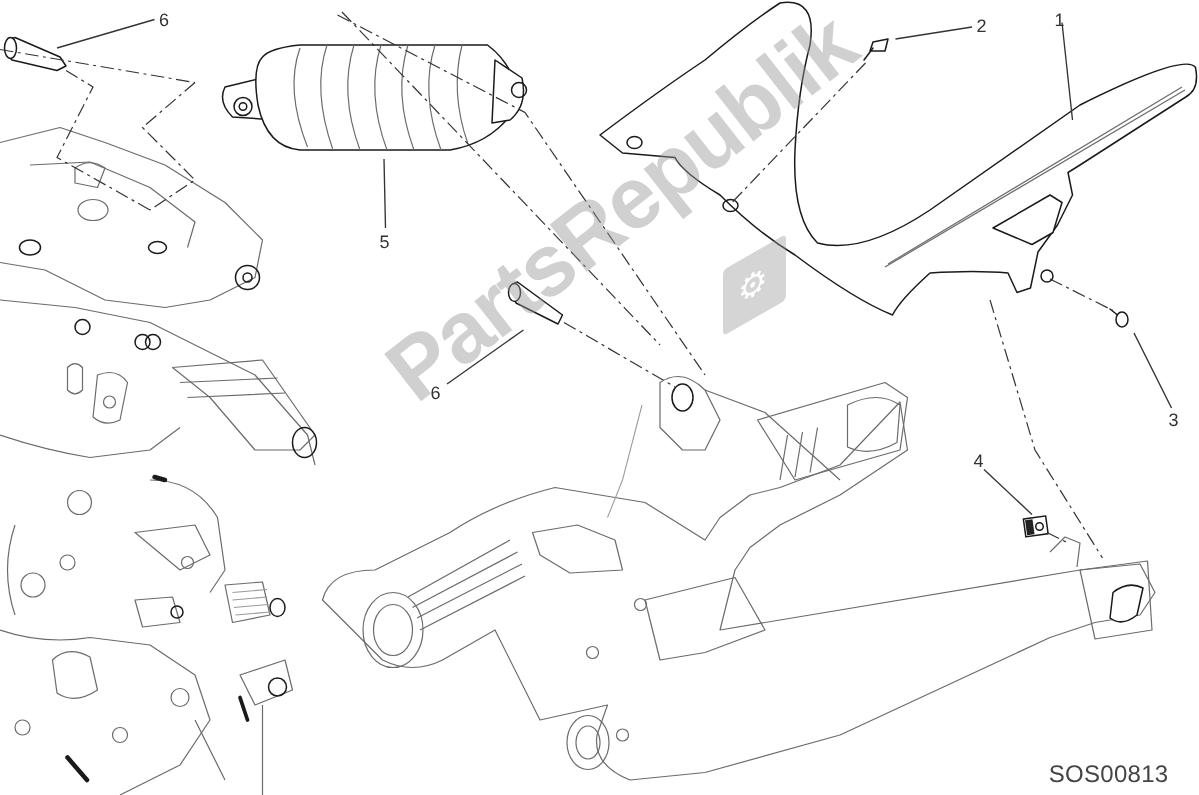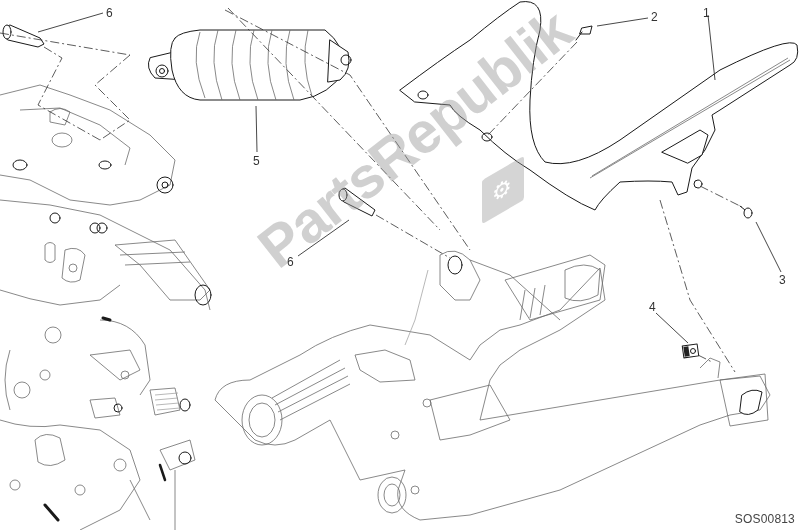--- a/index.html
+++ b/index.html
@@ -6,21 +6,21 @@
   body { width:799px; height:530px; overflow:hidden; position:relative; font-family:"Liberation Sans", sans-serif; }
   #diagram { position:absolute; left:0; top:0; width:799px; height:530px; }
   .ln { fill:none; stroke:#1a1a1a; stroke-width:1; stroke-linejoin:round; stroke-linecap:round; }
   .ln-light { fill:none; stroke:#6b6b6b; stroke-width:0.8; stroke-linejoin:round; }
   .ln-faint { fill:none; stroke:#9a9a9a; stroke-width:0.7; }
   .dash { fill:none; stroke:#333; stroke-width:0.8; stroke-dasharray:9 3 2 3; }
   .leader { stroke:#333; stroke-width:0.9; fill:none; }
   .fillw { fill:#ffffff; }
   .dark { fill:#222; }
   .callout { position:absolute; font-size:12px; color:#333; line-height:1; }
-  .code { position:absolute; right:4px; bottom:4px; font-size:12px; color:#444; letter-spacing:0.2px; }
+  .code { position:absolute; right:20px; bottom:4px; font-size:16px; color:#444; letter-spacing:0.2px; }
   .watermark { position:absolute; left:245px; top:228px; font-size:58px; font-weight:bold; color:rgba(150,150,150,0.45);
                transform:rotate(-38deg); transform-origin:left top; white-space:nowrap; letter-spacing:-1px; font-family:"Liberation Sans", sans-serif; }
   .wm-gear { position:absolute; left:482px; top:168px; width:42px; height:44px; background:rgba(150,150,150,0.4);
              transform:skewY(-30deg); border-radius:3px; }
   .wm-gear span { position:absolute; left:10px; top:9px; font-size:22px; color:#fff; }
 </style>
 </head>
 <body>
 
 <svg id="diagram" viewBox="0 0 799 530" xmlns="http://www.w3.org/2000/svg">

